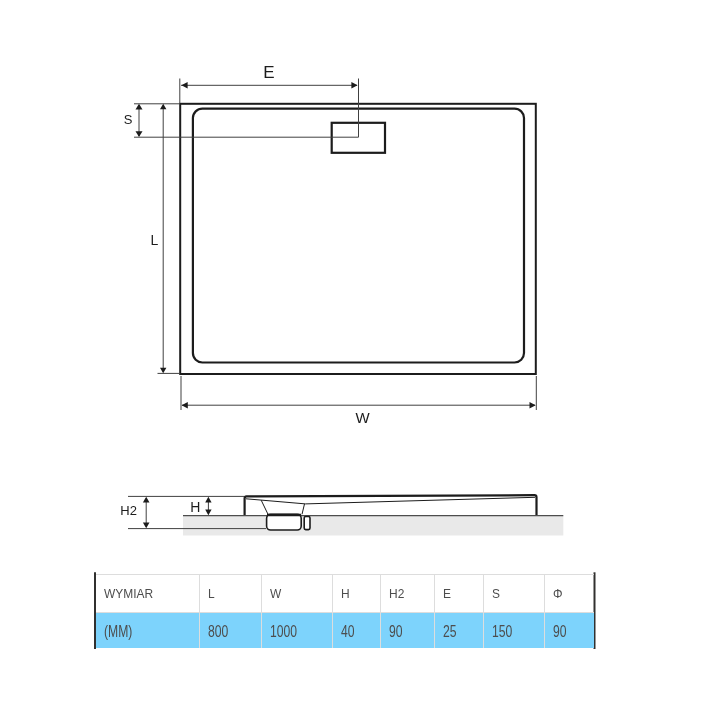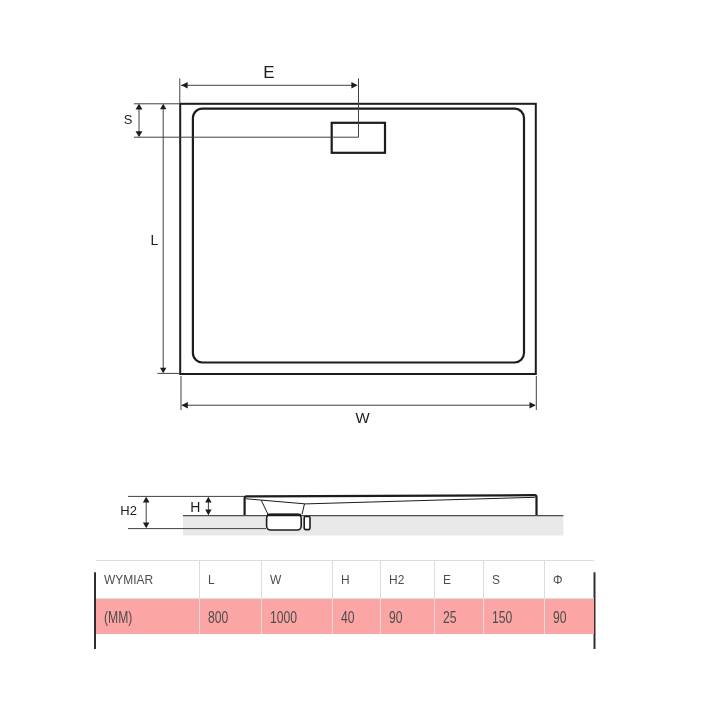--- a/index.html
+++ b/index.html
@@ -1,22 +1,22 @@
 <!DOCTYPE html>
 <html><head>
 <meta charset="utf-8">
 <style>
 html,body{margin:0;padding:0;background:#ffffff;}
 #page{position:relative;width:720px;height:720px;background:#fff;font-family:"Liberation Sans",sans-serif;overflow:hidden;}
 #draw{position:absolute;left:0;top:0;}
-table.dim{position:absolute;left:96px;top:560px;border-collapse:collapse;table-layout:fixed;
+table.dim{position:absolute;left:96px;top:574px;border-collapse:collapse;table-layout:fixed;
   font-family:"Liberation Sans",sans-serif;color:#4d4d4d;padding-left:24px;}
 table.dim td{border-top:1px solid #dddddd;border-left:1px solid #dddddd;padding:0 0 0 8px;height:37px;vertical-align:middle;}
 table.dim td:first-child{border-left:none;}
-table.dim tr.vals td{background:#fca5a5;height:35px;}
+table.dim tr.vals td{background:#7dd3fc;height:35px;}
 table.dim td span{display:inline-block;transform-origin:0 50%;white-space:nowrap;}
 table.dim tr.hdr span{font-size:13px;transform:scaleX(0.92);position:relative;top:-1px;}
 table.dim tr.vals span{font-size:16px;transform:scaleX(0.76);position:relative;top:1px;}
 </style>
 </head>
 <body>
 <div id="page">
 <svg id="draw" width="720" height="720" viewBox="0 0 720 720">
 
   <g>

